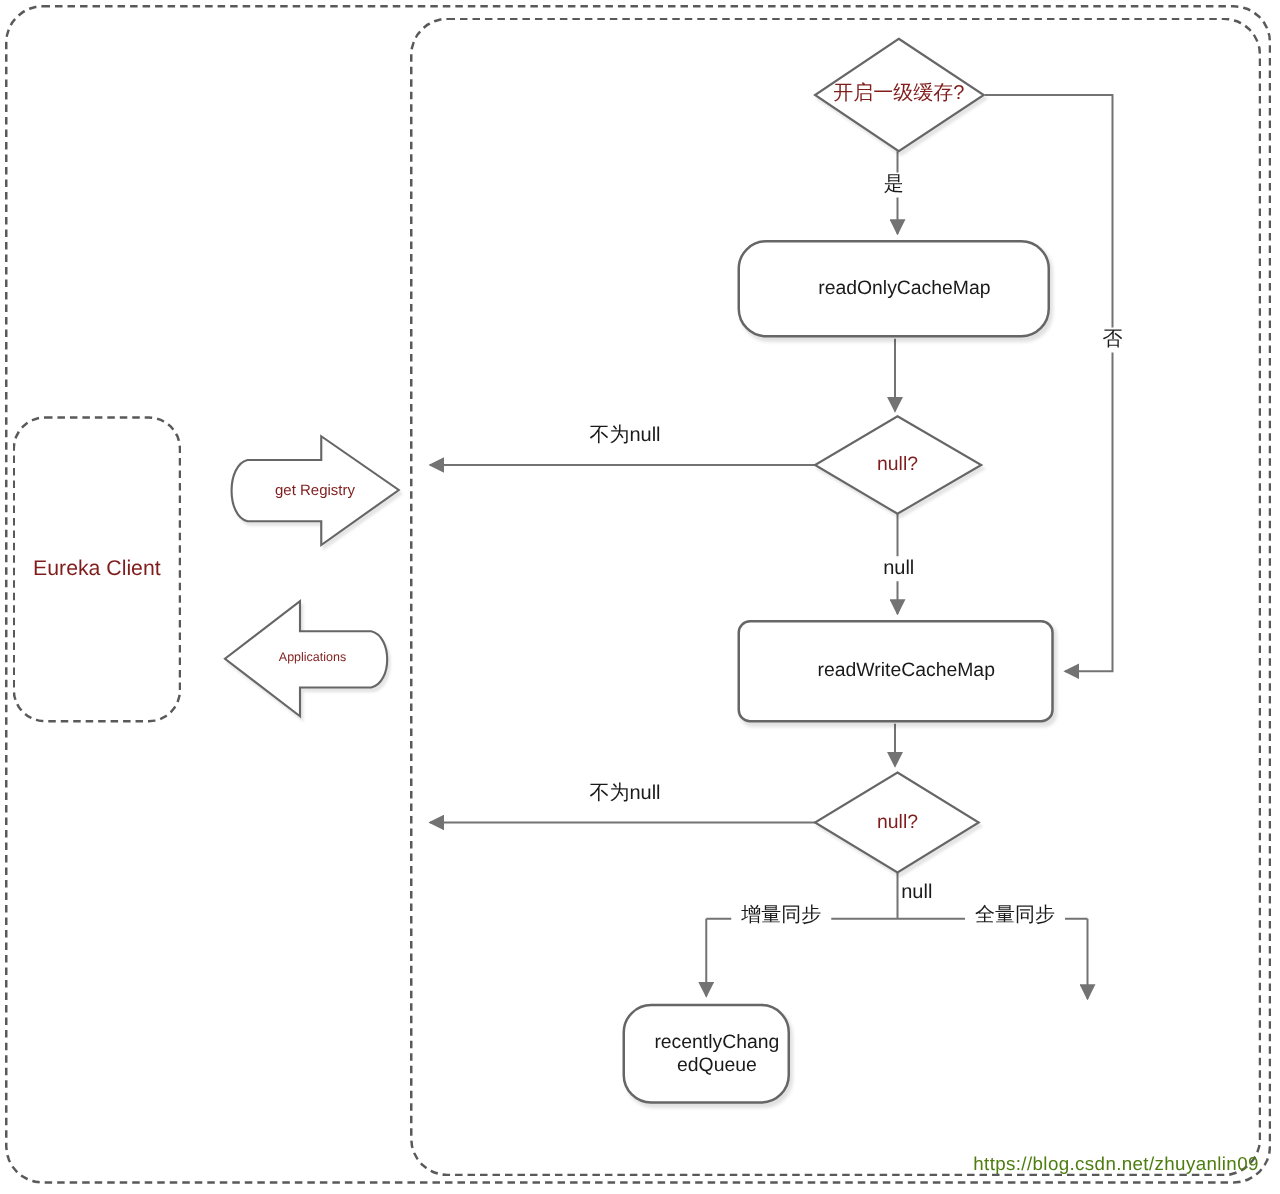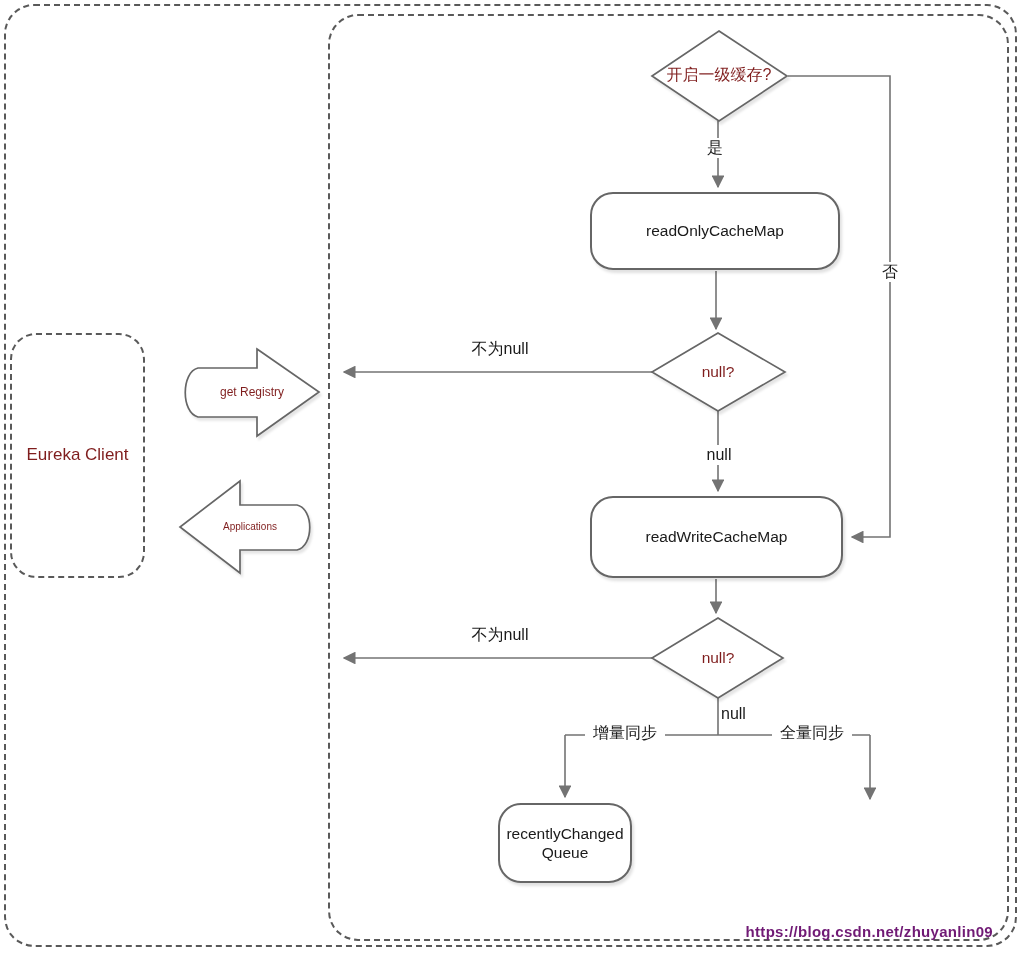--- a/index.html
+++ b/index.html
@@ -10,37 +10,36 @@
   .dashed-rect{
     position:absolute;border:2px dashed #595959;border-radius:30px;
     box-sizing:border-box;background:transparent;
   }
   .node{
     position:absolute;border:2px solid #666666;border-radius:23px;background:#ffffff;
     box-sizing:border-box;display:flex;align-items:center;justify-content:center;
     text-align:center;font-size:15.5px;color:#1a1a1a;
     box-shadow:2px 3px 3px rgba(0,0,0,0.12);
   }
-  .node-inner{width:100%;padding:0 10px;word-break:break-all;line-height:1.25;}
+  .node-inner{width:100%;padding:0 10px;word-break:break-all;line-height:1.25;margin-left:17px;}
   .shape-label{
     position:absolute;display:flex;align-items:center;justify-content:center;
     text-align:right;font-size:16px;color:#7f1d1d;line-height:1.35;
   }
   .edge-label{
     position:absolute;display:flex;align-items:center;justify-content:center;
     text-align:center;font-size:16px;color:#1a1a1a;background:#ffffff;line-height:1;
   }
   .edge-label.cjk{font-size:16px;}
   .edge-label.no-bg{background:transparent;justify-content:flex-start;text-align:left;}
   #wires{position:absolute;left:0;top:0;width:1024px;height:955px;}
   .shape{filter:drop-shadow(2px 3px 1px rgba(0,0,0,0.10));}
   .watermark{
-    position:absolute;right:31px;top:923px;font-size:15px;color:#701a75;
+    position:absolute;right:17px;top:923px;font-size:15px;color:#4d7c0f;
     letter-spacing:0.3px;
-    font-weight:bold;
   }
 </style>
 </head>
 <body>
 
 <div id="canvas">
 
   <div class="dashed-rect" style="left:4px;top:4px;width:1013px;height:943px;"></div>
   <div class="dashed-rect" style="left:328px;top:14px;width:681px;height:927px;"></div>
 
@@ -77,21 +76,21 @@
   </svg>
 
   <div class="dashed-rect" style="left:10px;top:333px;width:135px;height:245px;border-radius:26px;">
     <div class="shape-label" style="left:0;top:0;width:100%;height:100%;font-size:17px;">Eureka Client</div>
   </div>
 
   <div class="node" style="left:590px;top:192px;width:250px;height:78px;">
     <div class="node-inner">readOnlyCacheMap</div>
   </div>
 
-  <div class="node" style="left:590px;top:496px;width:253px;height:82px;">
+  <div class="node" style="left:590px;top:496px;width:253px;height:82px;border-radius:10px;">
     <div class="node-inner">readWriteCacheMap</div>
   </div>
 
   <div class="node" style="left:498px;top:803px;width:134px;height:80px;">
     <div class="node-inner" style="padding:0 4px;">recentlyChangedQueue</div>
   </div>
 
 
   <div class="shape-label" style="left:665px;top:46px;width:108px;height:58px;">开启一级缓存?</div>
   <div class="shape-label" style="left:668px;top:358px;width:100px;height:28px;font-size:15.5px;">null?</div>

